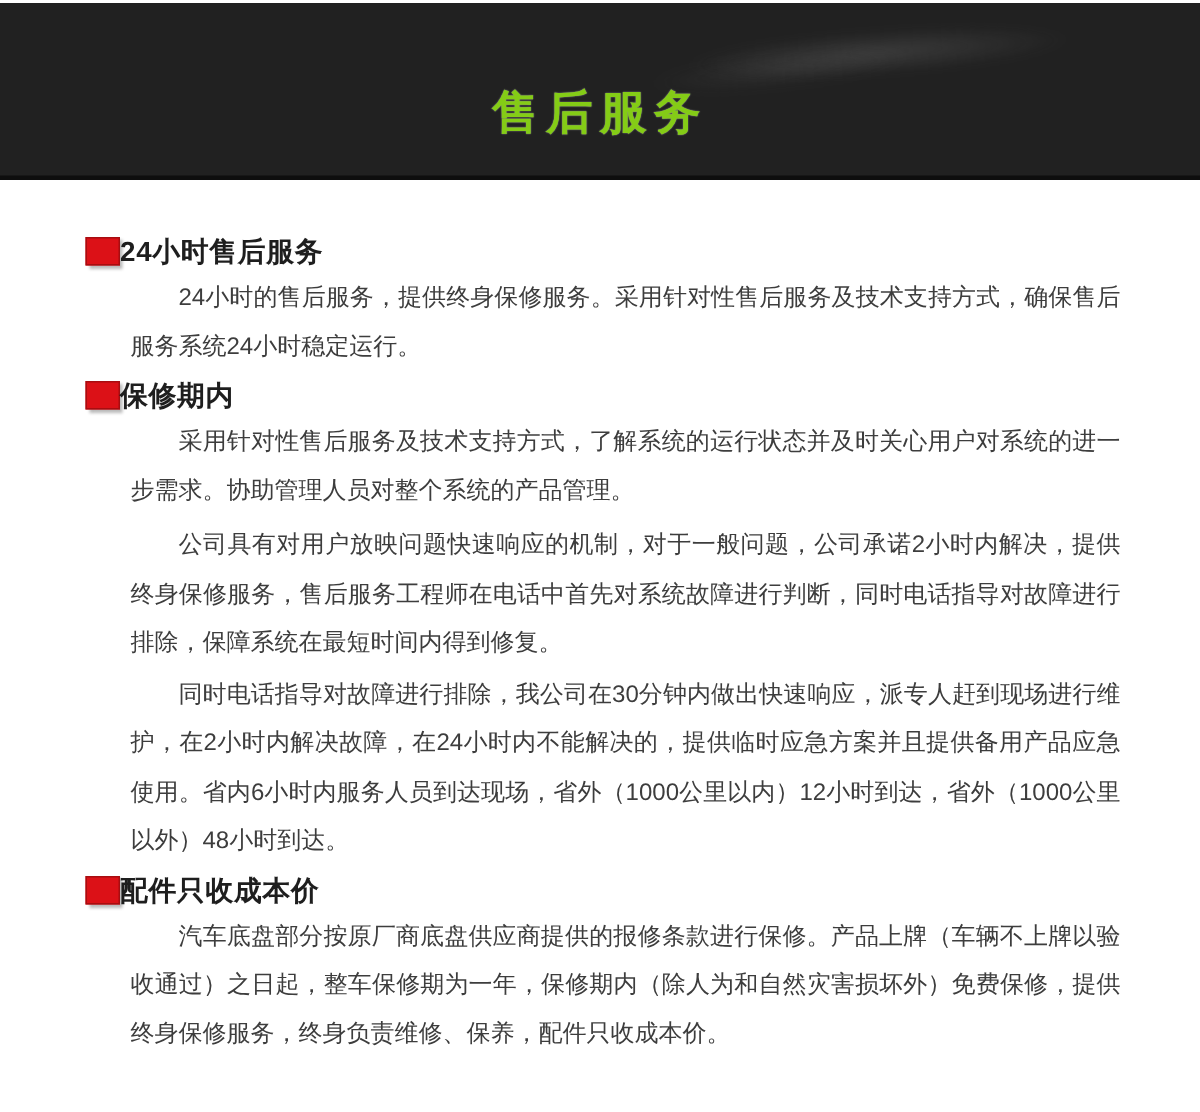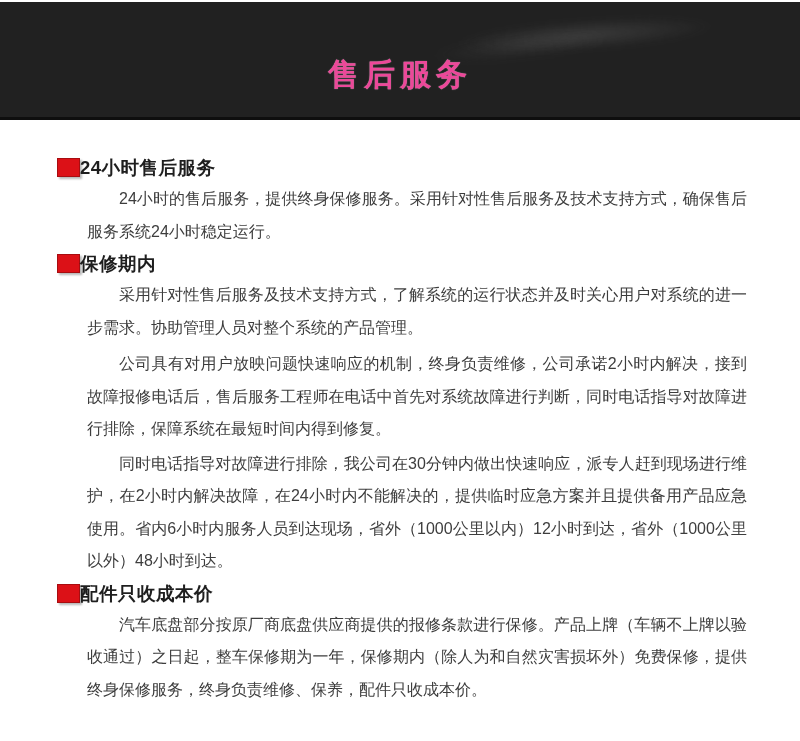--- a/index.html
+++ b/index.html
@@ -25,21 +25,21 @@
     margin-top: 2px;
     height: 115px;
     background: var(--header-bg, #212121);
     border-bottom: 3px solid #0e0e0e;
     position: relative;
     display: flex;
     justify-content: center;
     overflow: hidden;
   }
   .banner-title {
-    color: #ec4899;
+    color: #84cc16;
     font-size: 31px;
     font-weight: bold;
     letter-spacing: 5px;
     margin-top: 52px;
     text-shadow: 0 0 1px rgba(255,255,255,0.6);
   }
   .watermark-smudge {
     position: absolute;
     left: 455px;
     top: 18px;
@@ -123,21 +123,21 @@
 
     <div class="section">
       <div class="sec-head">
         <span class="bullet"></span>
         <span class="sec-title">保修期内</span>
       </div>
       <p class="para">采用针对性售后服务及技术支持方式，了解系统的运行状态并及时关心用户对系统的进一步需求。协助管理人员对整个系统的产品管理。</p>
     </div>
 
     <div class="section">
-      <p class="para">公司具有对用户放映问题快速响应的机制，终身负责维修，公司承诺2小时内解决，接到故障报修电话后，售后服务工程师在电话中首先对系统故障进行判断，同时电话指导对故障进行排除，保障系统在最短时间内得到修复。</p>
+      <p class="para">公司具有对用户放映问题快速响应的机制，对于一般问题，公司承诺2小时内解决，提供终身保修服务，售后服务工程师在电话中首先对系统故障进行判断，同时电话指导对故障进行排除，保障系统在最短时间内得到修复。</p>
       <p class="para">同时电话指导对故障进行排除，我公司在30分钟内做出快速响应，派专人赶到现场进行维护，在2小时内解决故障，在24小时内不能解决的，提供临时应急方案并且提供备用产品应急使用。省内6小时内服务人员到达现场，省外（1000公里以内）12小时到达，省外（1000公里以外）48小时到达。</p>
     </div>
 
     <div class="section">
       <div class="sec-head">
         <span class="bullet"></span>
         <span class="sec-title">配件只收成本价</span>
       </div>
       <p class="para">汽车底盘部分按原厂商底盘供应商提供的报修条款进行保修。产品上牌（车辆不上牌以验收通过）之日起，整车保修期为一年，保修期内（除人为和自然灾害损坏外）免费保修，提供终身保修服务，终身负责维修、保养，配件只收成本价。</p>
     </div>

